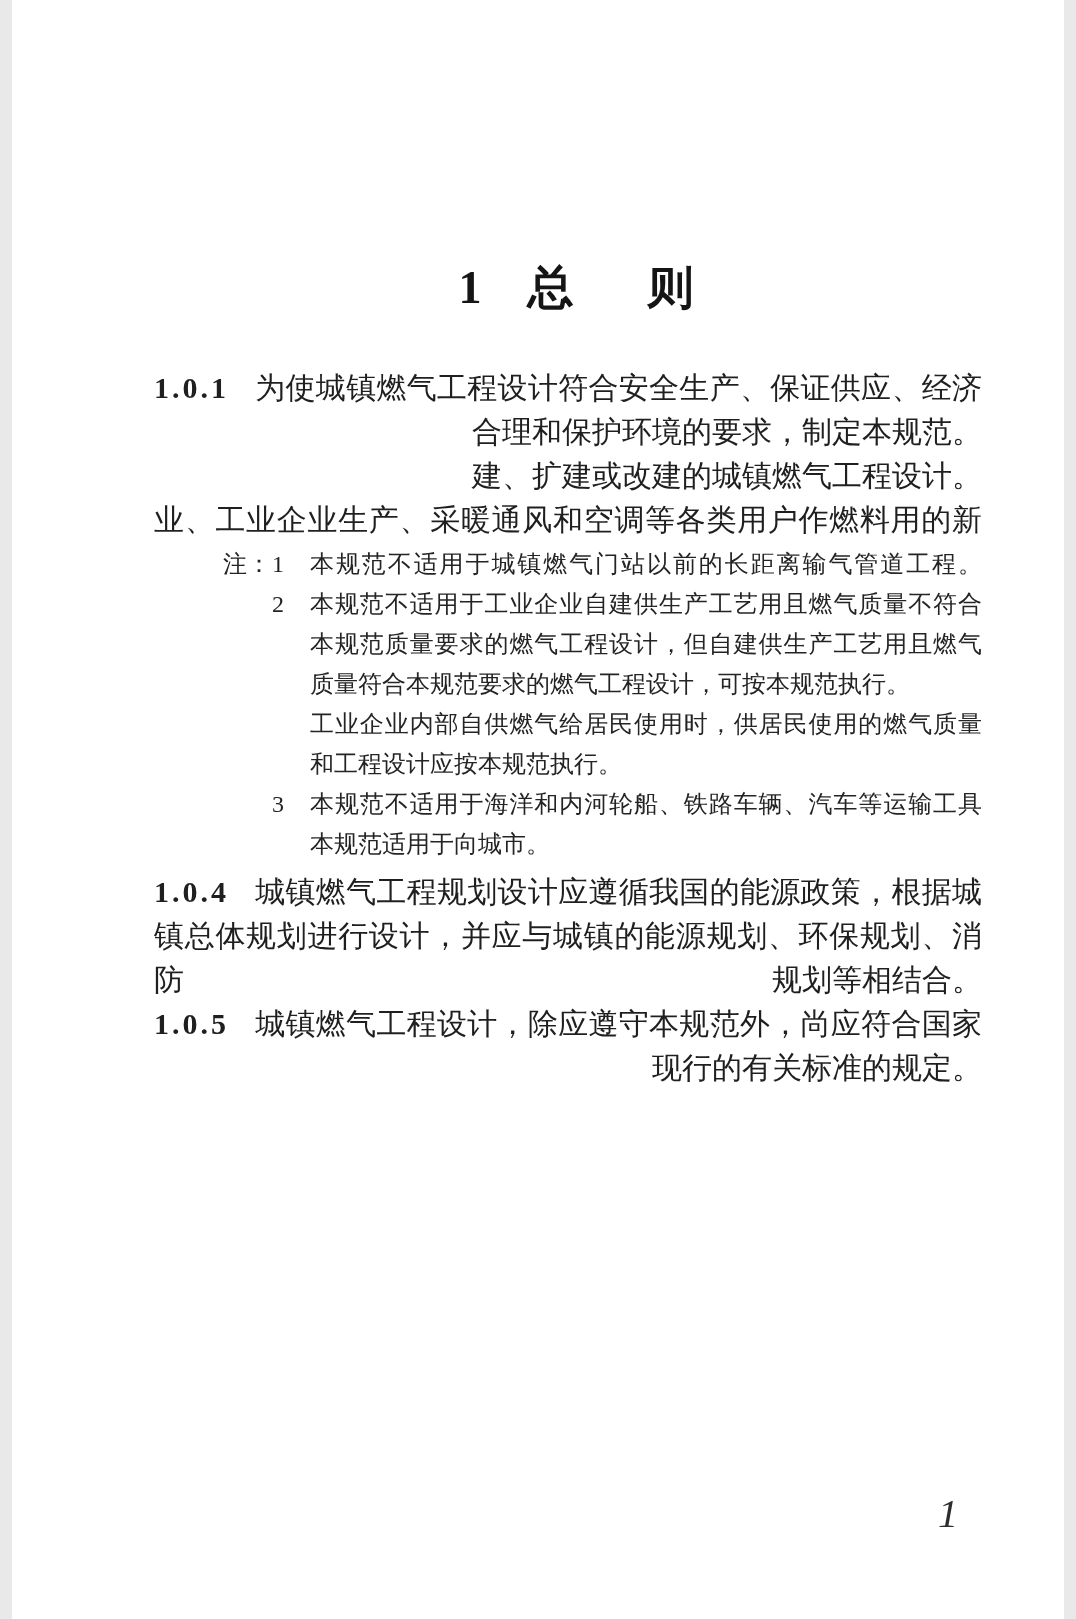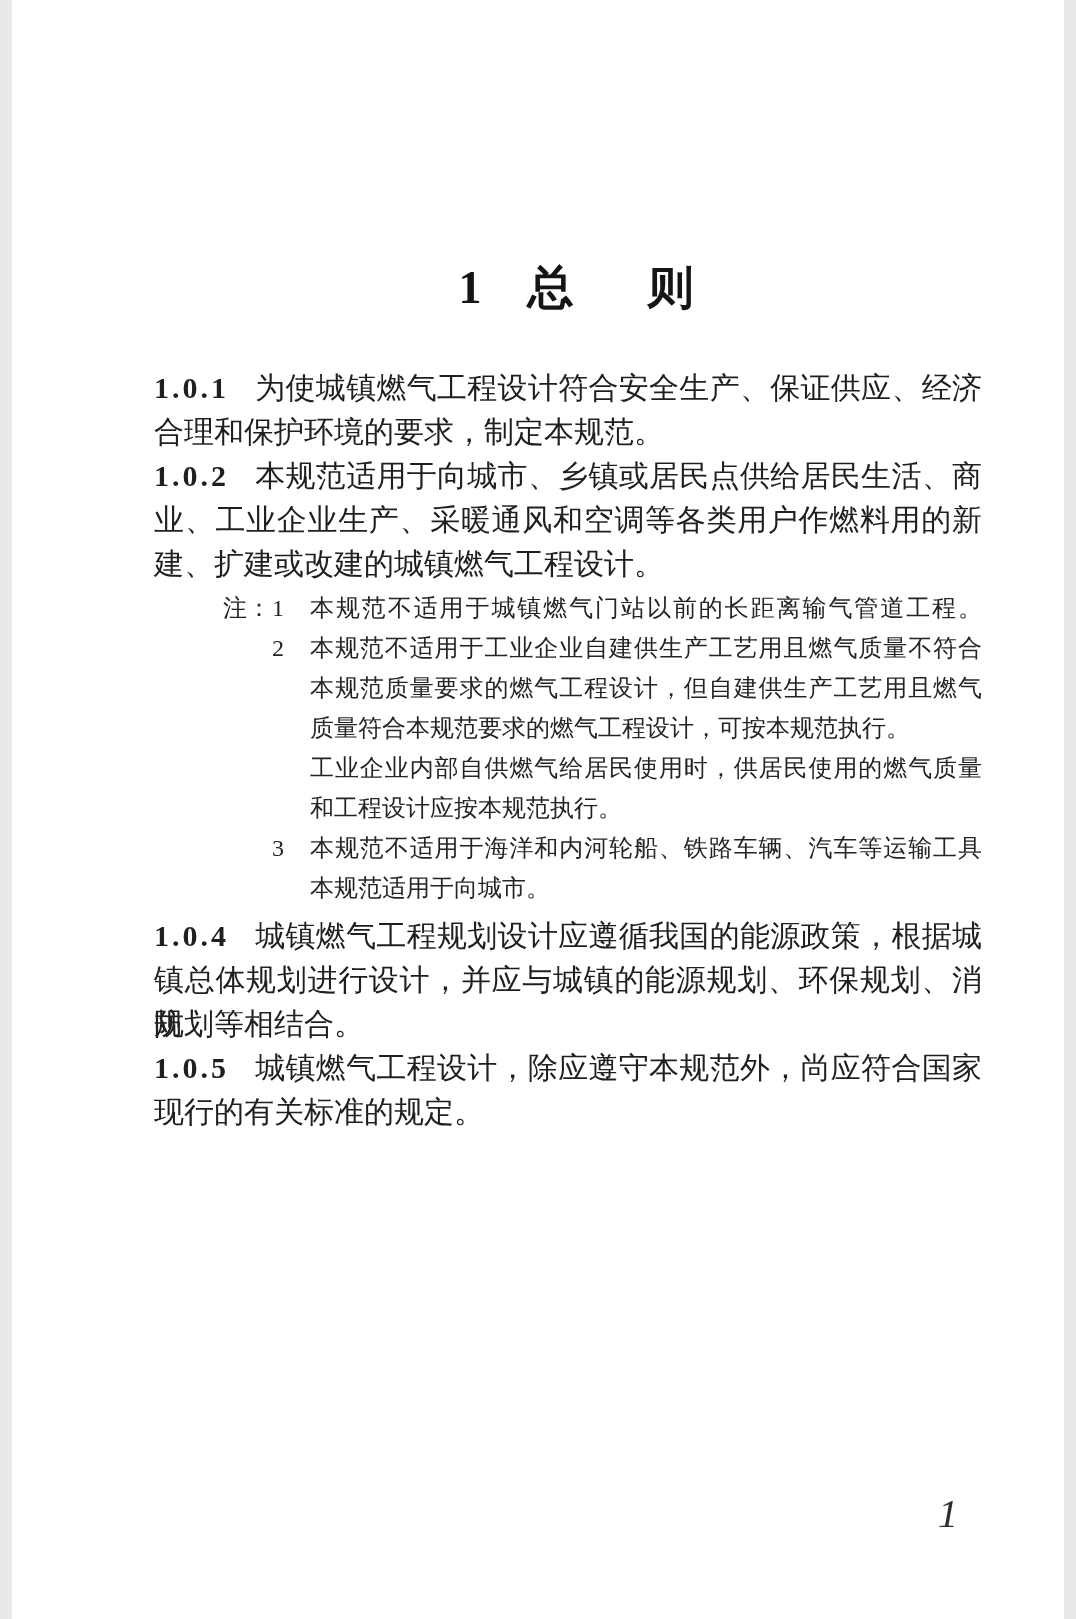--- a/index.html
+++ b/index.html
@@ -24,20 +24,21 @@
   .title .t-w1{display:inline-block;margin-left:46px;}
   .title .t-w2{display:inline-block;margin-left:74px;}
   
   .content{
     position:absolute;left:142px;top:366px;width:828px;
     font-size:30px;
   }
   .clause .line{
     height:44px;line-height:44px;
     white-space:nowrap;
+    text-align:right;
   }
   .clause .line.fill{
     white-space:normal;
     text-align:justify;
     text-align-last:justify;
   }
   .cnum{
     font-weight:700;
     letter-spacing:3px;
     margin-right:26px;
@@ -88,23 +89,22 @@
   <h1 class="title"><span class="t-num">1</span><span class="t-w1">总</span><span class="t-w2">则</span></h1>
 
   <div class="content">
 
     <section class="clause">
       <div class="line fill"><span class="cnum">1.0.1</span><span>为使城镇燃气工程设计符合安全生产、保证供应、经济</span></div>
       <div class="line">合理和保护环境的要求，制定本规范。</div>
     </section>
 
     <section class="clause">
-      <div class="line fill"><span class="cnum">1.0.2</span><span>本规范适用于向城市、乡镇或居民点供给居民生活、商</span></div>
+      <div class="line">建、扩建或改建的城镇燃气工程设计。</div>
       <div class="line fill">业、工业企业生产、采暖通风和空调等各类用户作燃料用的新</div>
-      <div class="line">建、扩建或改建的城镇燃气工程设计。</div>
     </section>
 
     <section class="notes">
       <div class="nline fill"><span class="nlabel">注：</span><span class="nnum">1</span><span>本规范不适用于城镇燃气门站以前的长距离输气管道工程。</span></div>
 
       <div class="nline fill"><span class="nnum">2</span><span>本规范不适用于工业企业自建供生产工艺用且燃气质量不符合</span></div>
       <div class="nline fill">本规范质量要求的燃气工程设计，但自建供生产工艺用且燃气</div>
       <div class="nline">质量符合本规范要求的燃气工程设计，可按本规范执行。</div>
       <div class="nline fill">工业企业内部自供燃气给居民使用时，供居民使用的燃气质量</div>
       <div class="nline">和工程设计应按本规范执行。</div>

